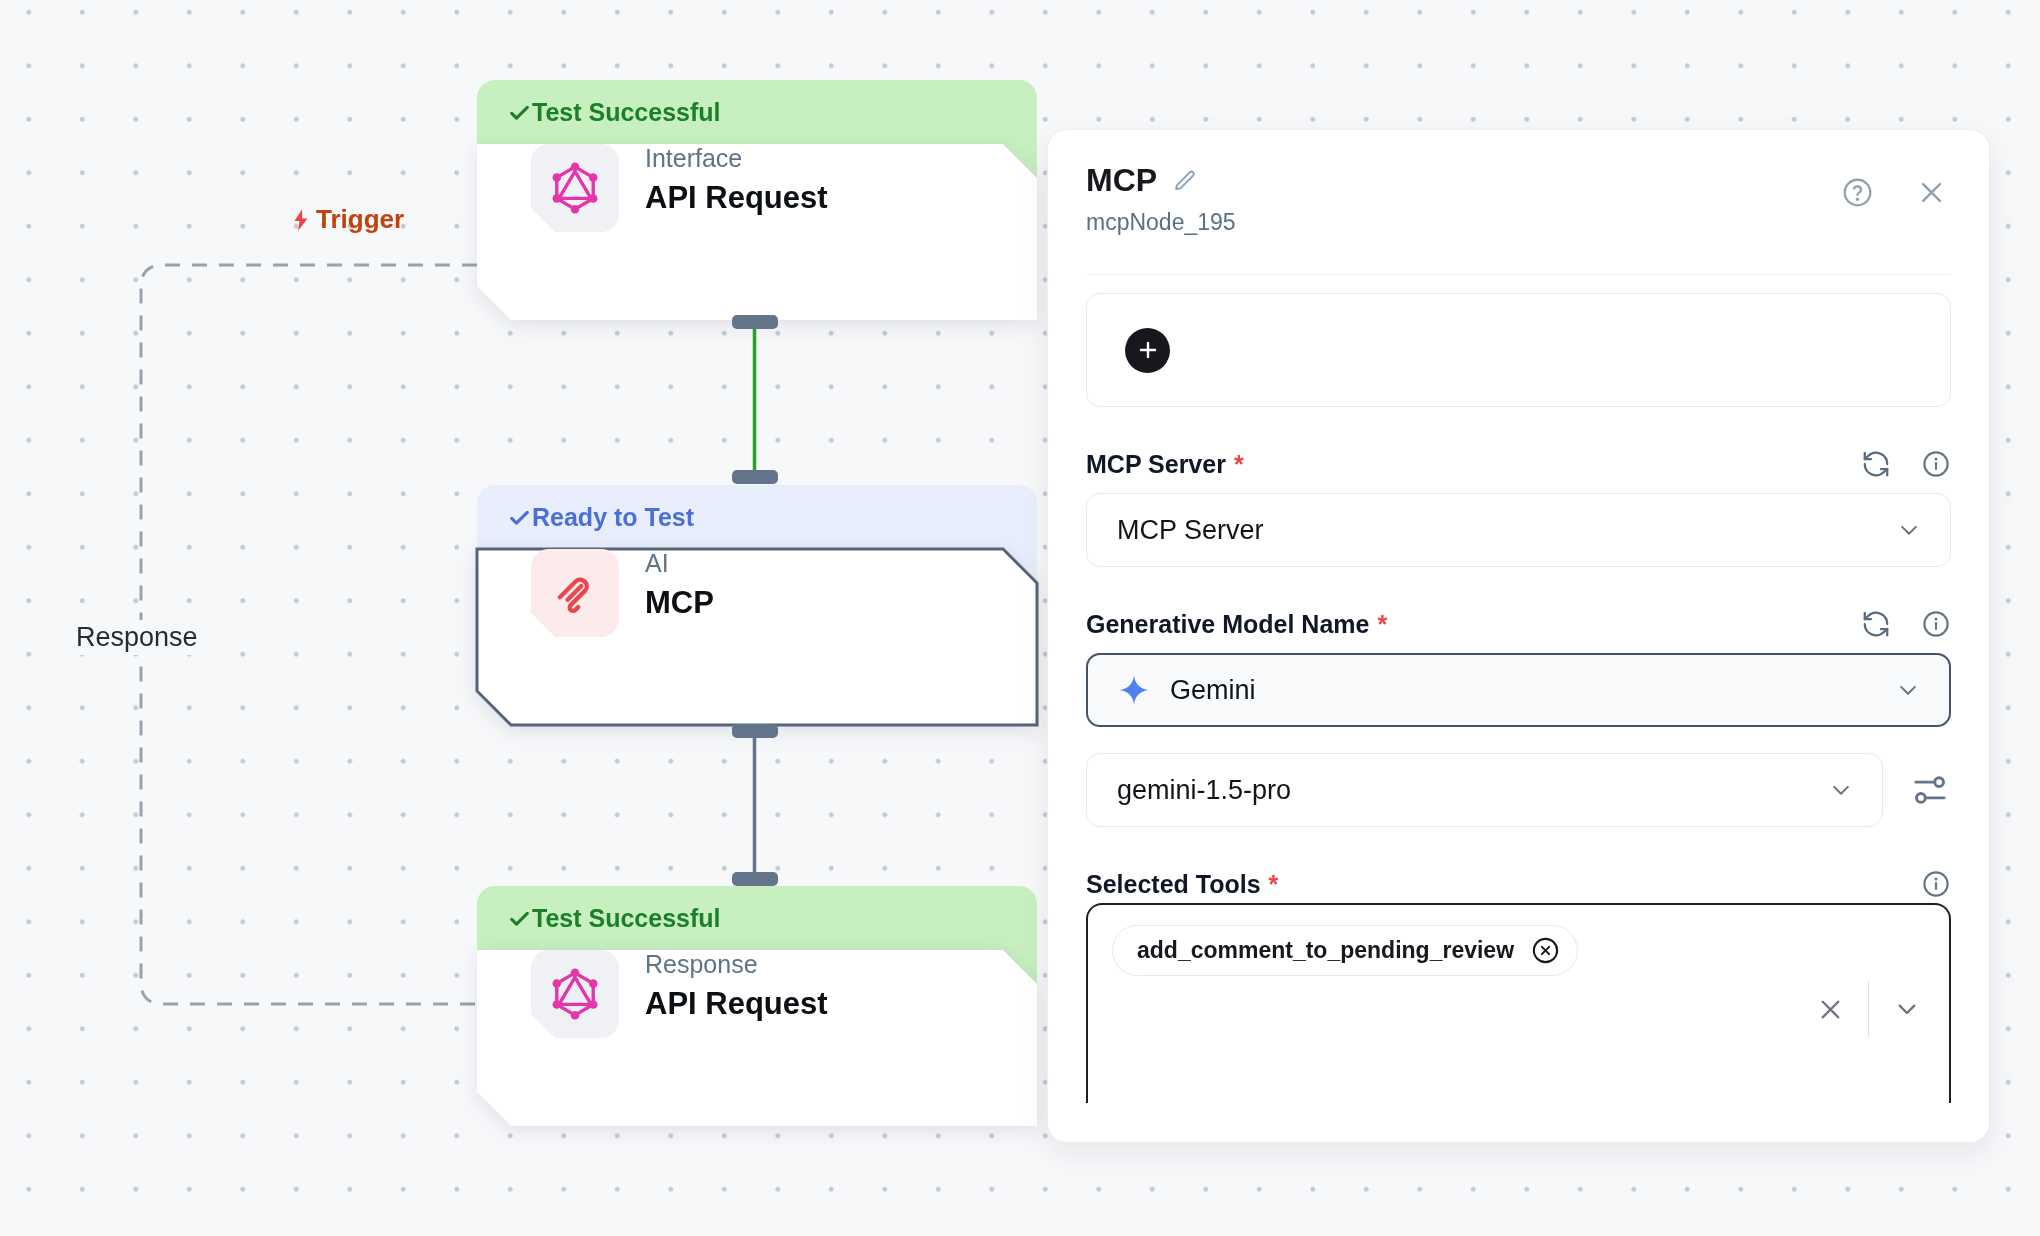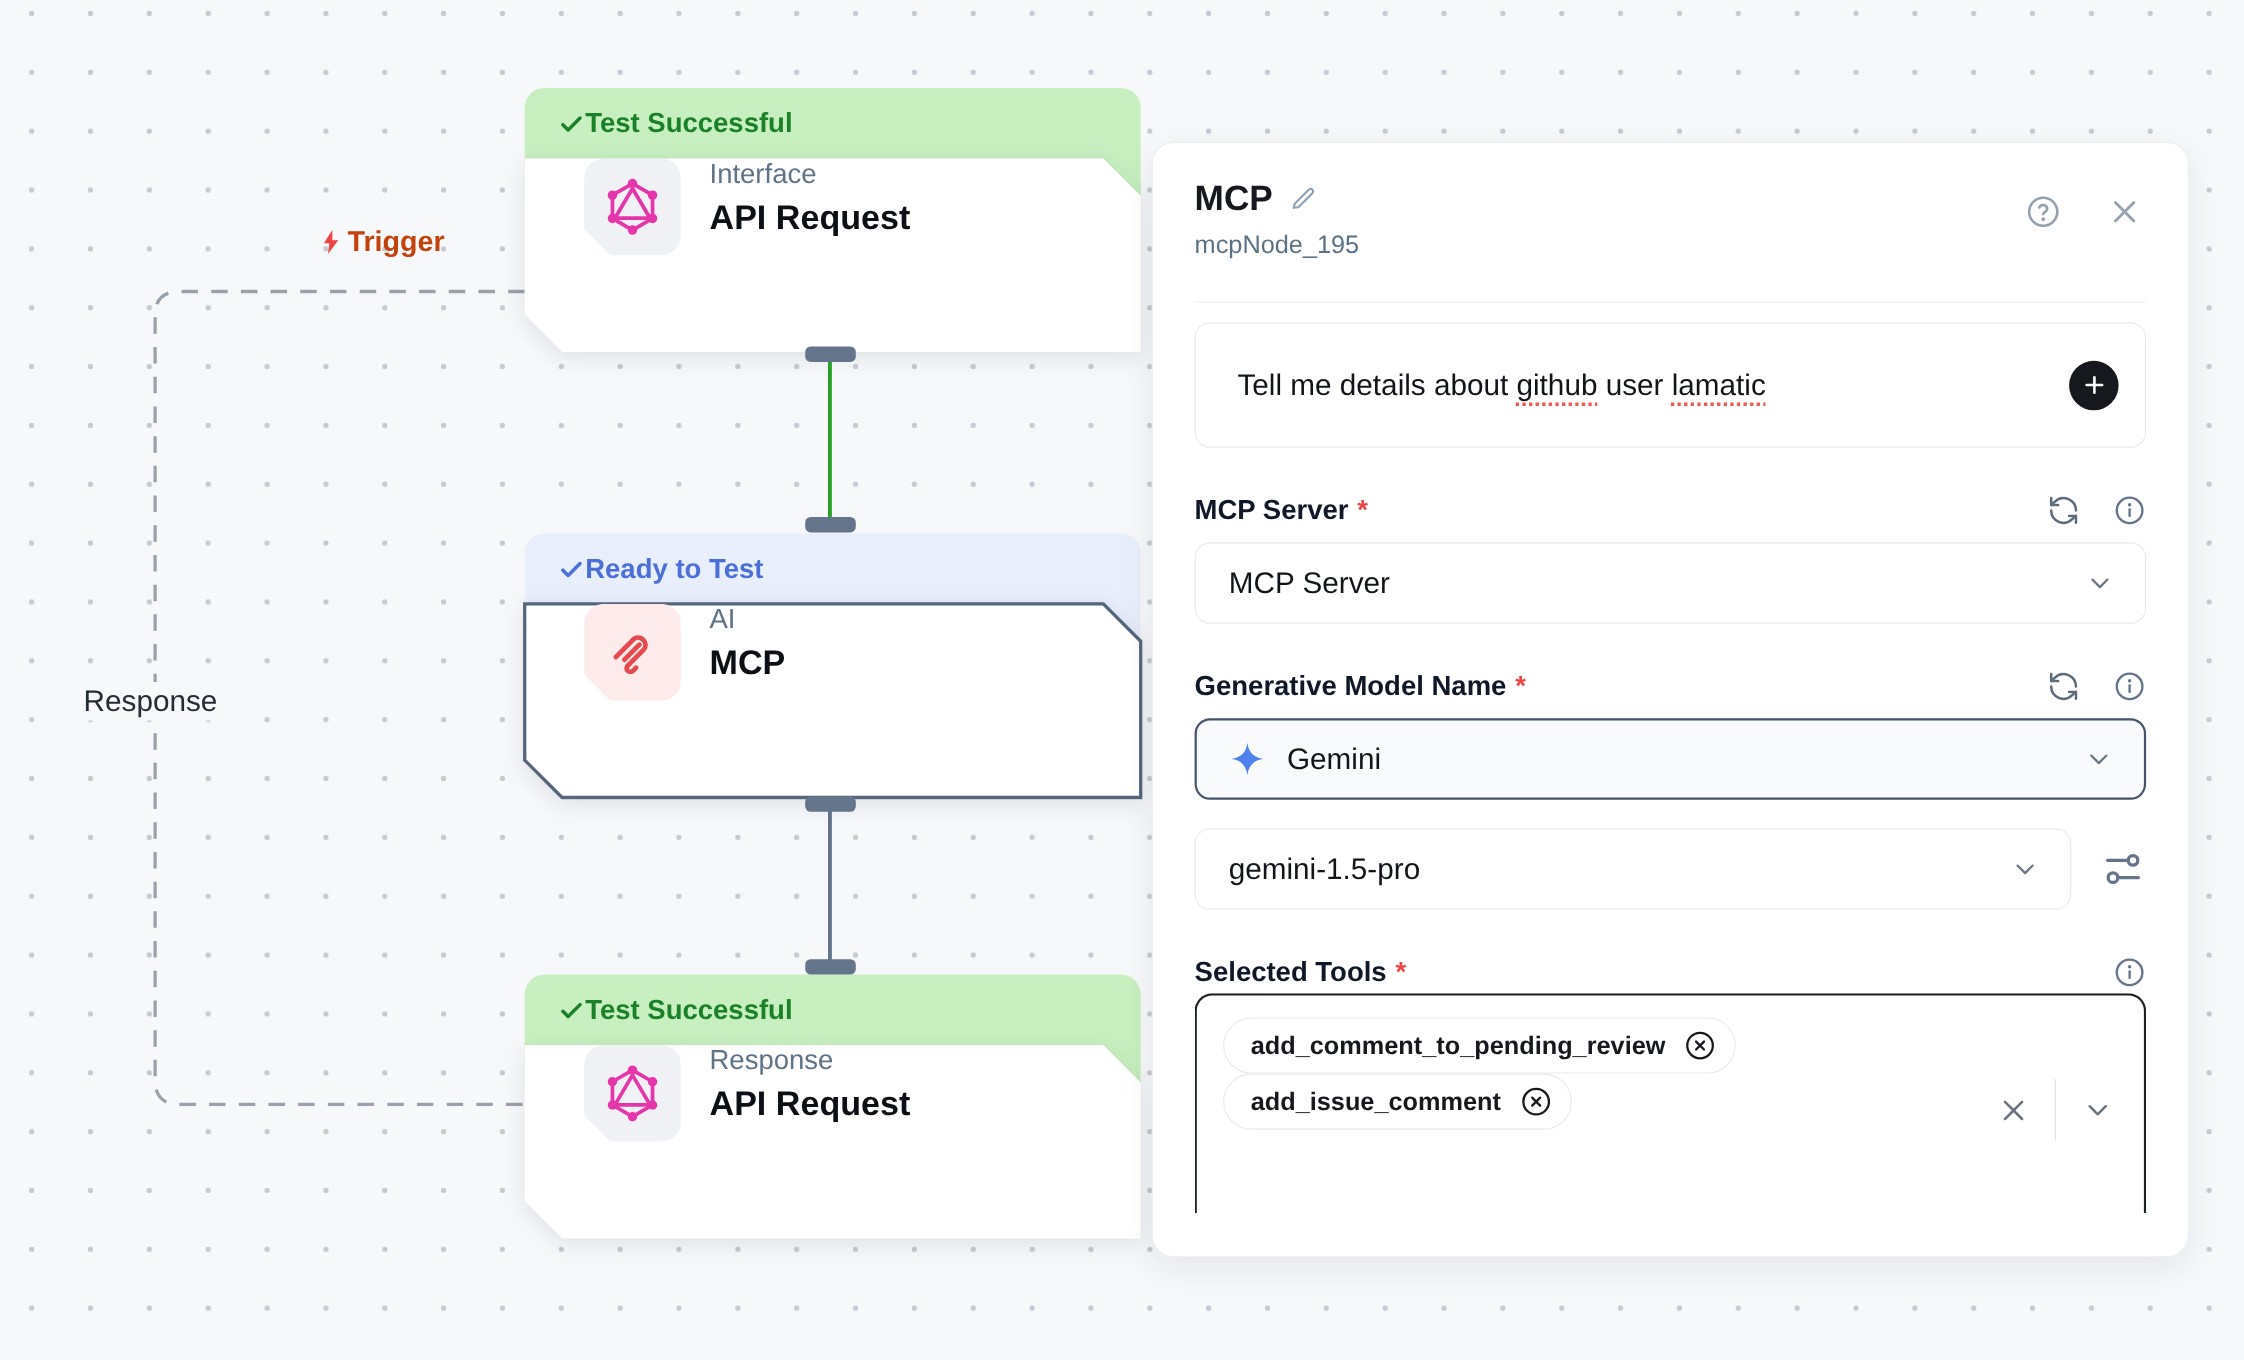--- a/index.html
+++ b/index.html
@@ -276,21 +276,20 @@
         <svg width="31" height="31" viewBox="0 0 24 24" fill="none" stroke="#93a0af" stroke-width="1.9" stroke-linecap="round">
           <path d="M5.5 5.5l13 13M18.5 5.5l-13 13"></path>
         </svg>
       </button>
     </div>
   </div>
 
   <div class="divider"></div>
 
   <div class="query-box">
-    <div class="query-text"><span>Tell me details about </span><span class="msp">github</span><span> user </span><span class="msp">lamatic</span></div>
     <button class="plus-btn">
       <svg width="26" height="26" viewBox="0 0 24 24" fill="none" stroke="#ffffff" stroke-width="2.2" stroke-linecap="round">
         <path d="M12 5.5v13M5.5 12h13"></path>
       </svg>
     </button>
   </div>
 
   <div class="field-label-row section-label-row">
     <div class="field-label">
       <span>MCP Server</span><span class="req">*</span>
@@ -396,29 +395,20 @@
   <div class="tools-box">
     <div class="tag-pill">
       <span>add_comment_to_pending_review</span>
       <button class="icon-btn">
         <svg width="31" height="31" viewBox="0 0 24 24" fill="none" stroke="#16181d" stroke-width="1.6" stroke-linecap="round">
           <circle cx="12" cy="12" r="9"></circle>
             <path d="M9.2 9.2l5.6 5.6M14.8 9.2l-5.6 5.6"></path>
         </svg>
       </button>
     </div>
-    <div class="tag-pill">
-      <span>add_issue_comment</span>
-      <button class="icon-btn">
-        <svg width="31" height="31" viewBox="0 0 24 24" fill="none" stroke="#16181d" stroke-width="1.6" stroke-linecap="round">
-          <circle cx="12" cy="12" r="9"></circle>
-            <path d="M9.2 9.2l5.6 5.6M14.8 9.2l-5.6 5.6"></path>
-        </svg>
-      </button>
-    </div>
     <div class="tools-controls">
       <button class="icon-btn">
         <svg width="31" height="31" viewBox="0 0 24 24" fill="none" stroke="#6b7280" stroke-width="1.8" stroke-linecap="round">
             <path d="M6 6l12 12M18 6L6 18"></path>
           </svg>
       </button>
       <div class="v-divider"></div>
       <button class="icon-btn">
         <svg width="32" height="32" viewBox="0 0 24 24" fill="none" stroke="#6b7280" stroke-width="1.7" stroke-linecap="round" stroke-linejoin="round">
             <path d="M6.5 9.5l5.5 5.5 5.5-5.5"></path>

